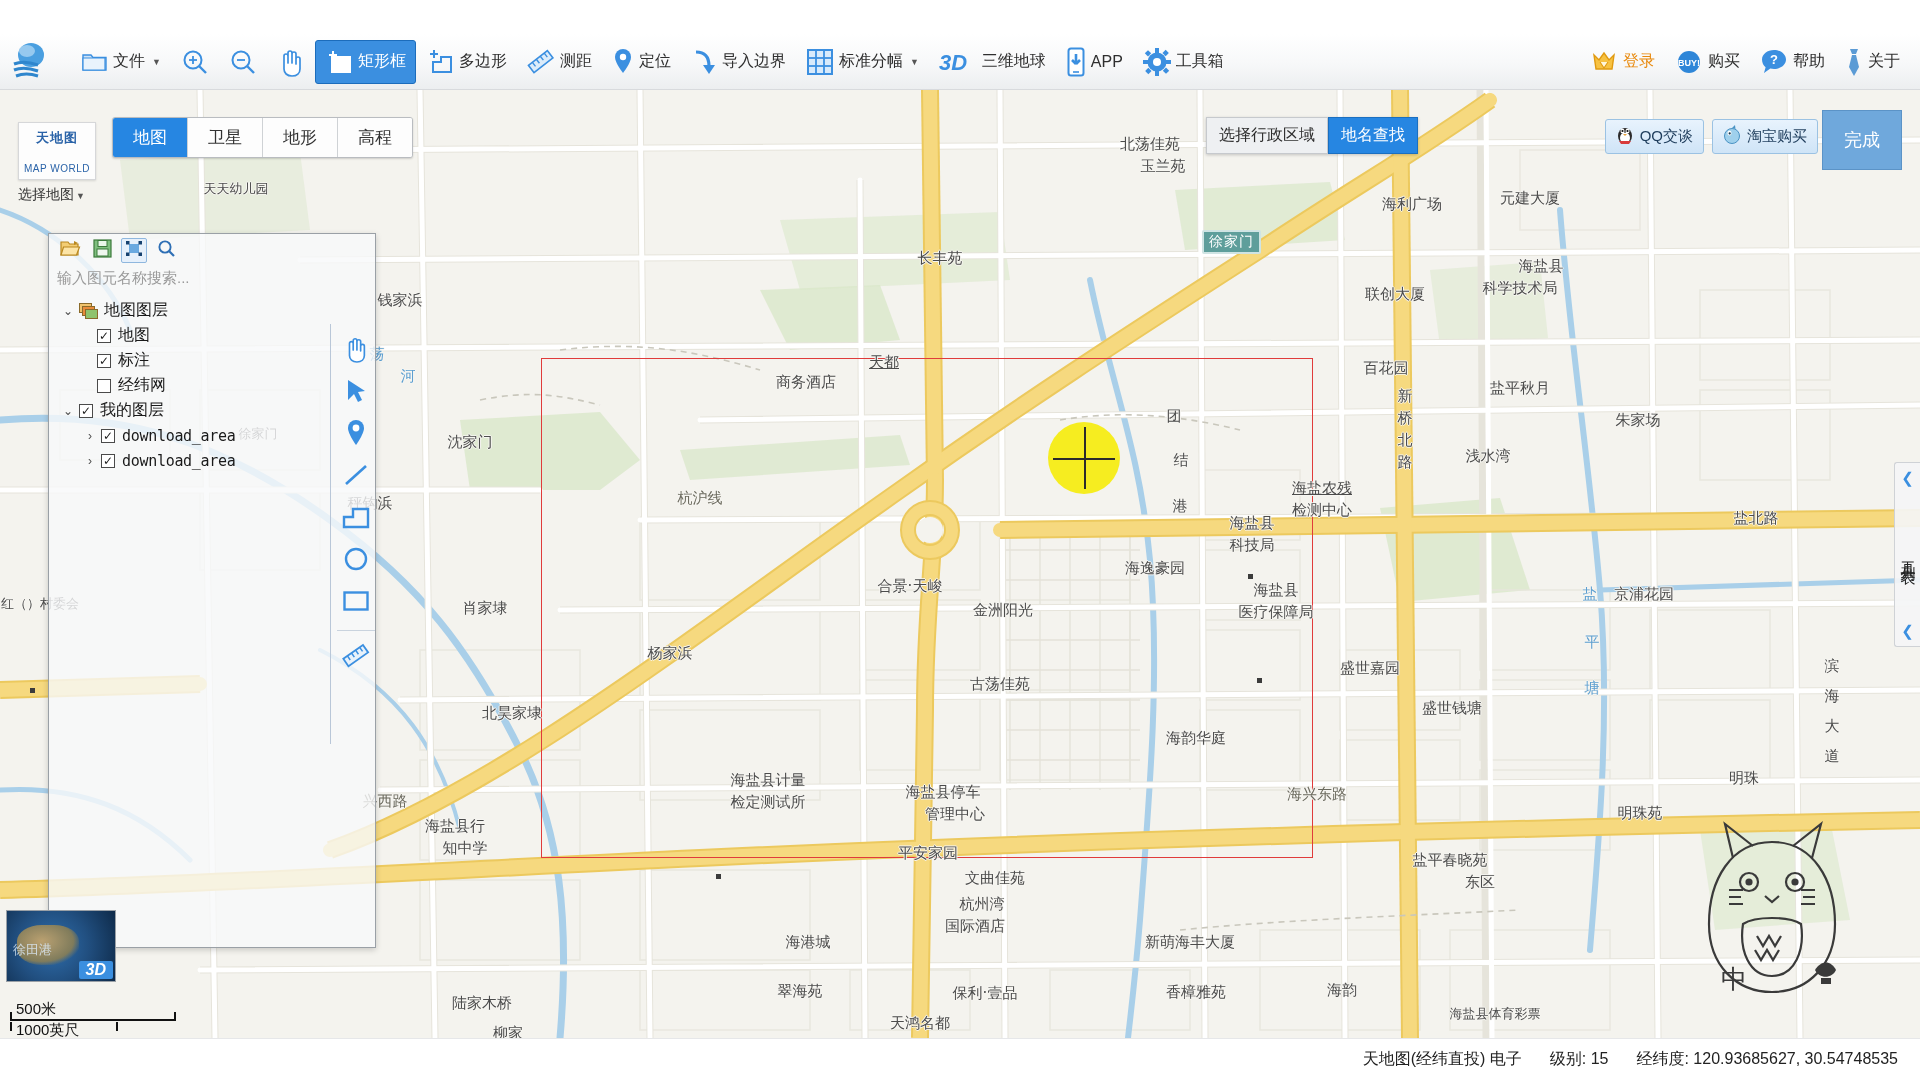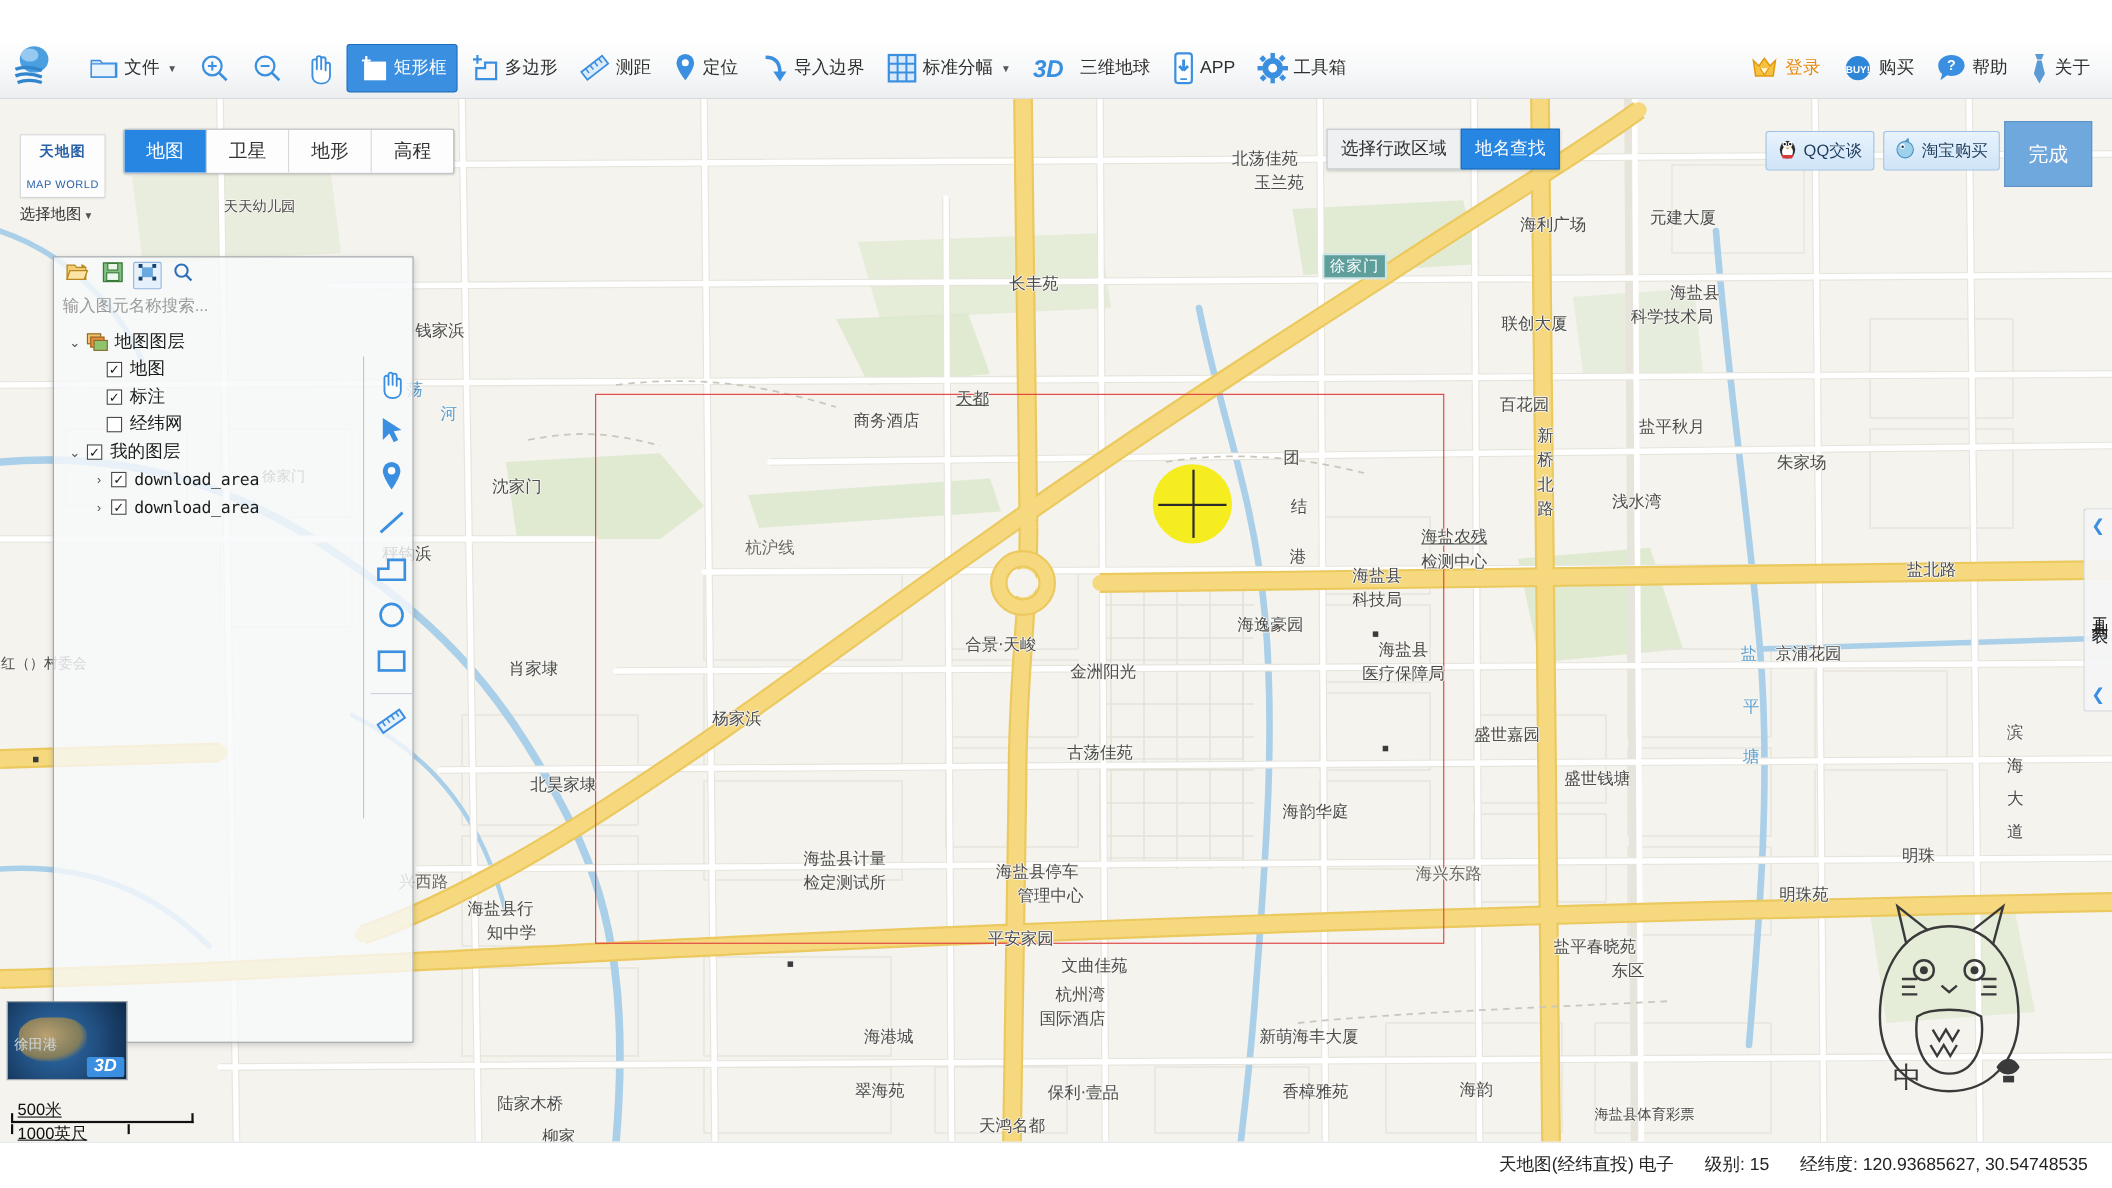--- a/index.html
+++ b/index.html
@@ -214,21 +214,21 @@
     position: absolute; left: 10px; top: 14px; width: 62px; height: 40px;
     background: radial-gradient(ellipse at 40% 40%, #caa76b 0%, #8a7f55 60%, rgba(40,80,120,0) 75%);
     opacity: .9; border-radius: 40%;
   }
   .thumb3d .badge {
     position: absolute; right: 2px; bottom: 2px; background: #3b8fe0; color: #fff;
     font-size: 16px; padding: 0 7px; border-radius: 2px; font-style: italic; font-weight: bold;
   }
   .thumb3d .lbl { position: absolute; left: 6px; top: 30px; font-size: 13px; color: #d8e6f2; opacity: .85; }
 
-  .scalebar { position: absolute; left: 10px; top: 1000px; width: 180px; color: #111; text-decoration: underline; }
+  .scalebar { position: absolute; left: 10px; top: 1000px; width: 180px; color: #111; }
   .sb-row { position: relative; height: 21px; font-size: 15px; padding-left: 6px; }
   .sb-line { position: absolute; left: 0; right: 0; height: 2px; background: #111; }
   .sb-tick { position: absolute; width: 2px; height: 9px; background: #111; }
 
   .totoro { position: absolute; right: 60px; top: 820px; width: 175px; height: 180px; }
 
   
   .statusbar {
     position: absolute; left: 0; bottom: 0; width: 1920px; height: 42px;
     background: #fff; display: flex; align-items: center; justify-content: flex-end;

